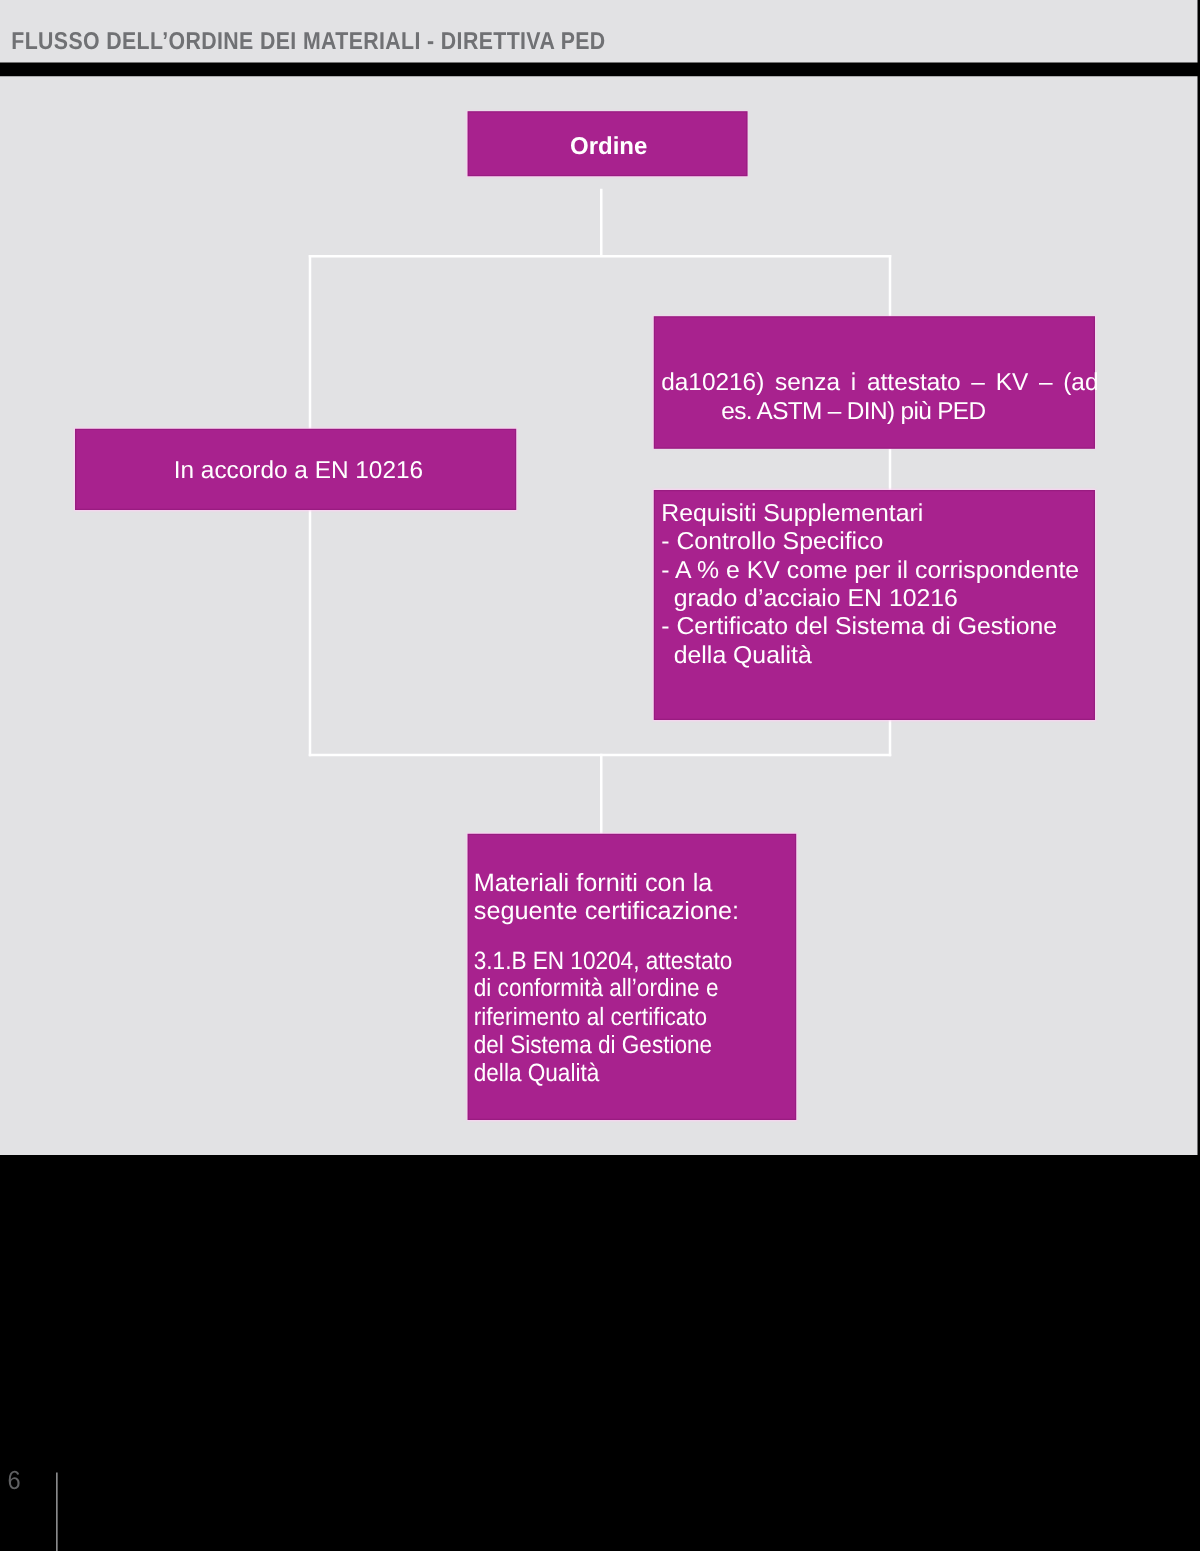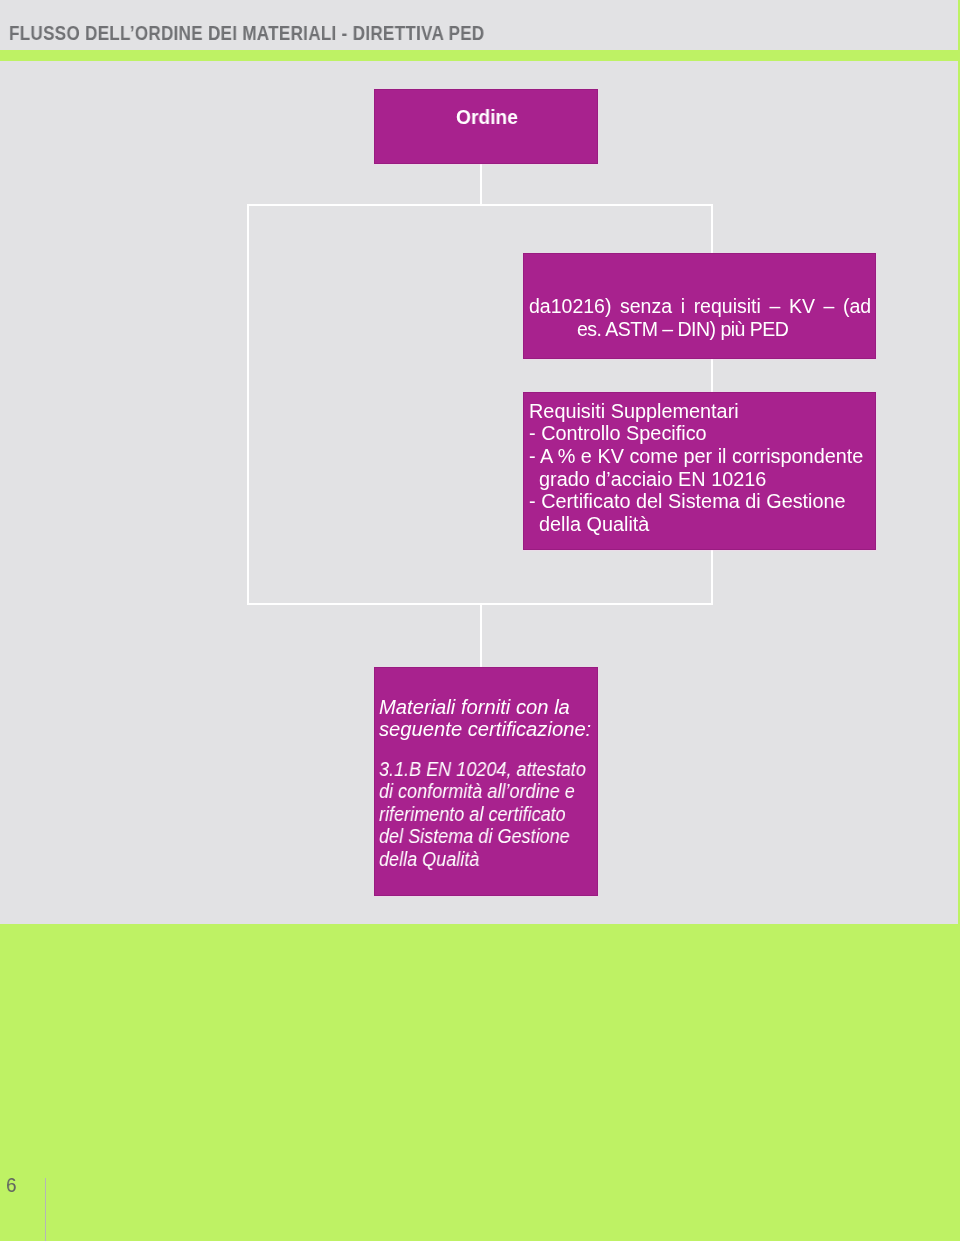--- a/index.html
+++ b/index.html
@@ -1,21 +1,21 @@
 <!DOCTYPE html>
 <html><head>
 <meta charset="utf-8">
 <title>Flusso dell'ordine dei materiali - Direttiva PED</title>
 <style>
   html,body{margin:0;padding:0;}
   body{width:960px;height:1241px;background:#ffffff;
        font-family:"Liberation Sans",sans-serif;color:#000;
        -webkit-font-smoothing:antialiased;}
 
-  #page{position:relative;width:960px;height:1241px;overflow:hidden;background:#bef264;}
+  #page{position:relative;width:960px;height:1241px;overflow:hidden;background:#000000;}
 
   .band{position:absolute;background:#e2e2e4;}
   #header-band{left:0;top:0;width:958px;height:49.6px;}
   #main-band{left:0;top:60.6px;width:958px;height:863.2px;}
 
   #header-title{position:absolute;left:8.5px;top:24px;font-size:19.5px;font-weight:bold;
                 color:#707174;white-space:nowrap;line-height:1;
                 letter-spacing:0.35px;transform-origin:0 0;transform:scaleX(0.874);
                 will-change:transform;}
 
@@ -44,40 +44,43 @@
 
   <div class="band" id="main-band"></div>
 
   <div class="line" style="left:480px;top:151px;width:2px;height:54px;"></div>
   <div class="line" style="left:247px;top:204px;width:466px;height:2px;"></div>
   <div class="line" style="left:247px;top:204px;width:2px;height:401px;"></div>
   <div class="line" style="left:711px;top:204px;width:2px;height:401px;"></div>
   <div class="line" style="left:247px;top:603px;width:466px;height:2px;"></div>
   <div class="line" style="left:480px;top:603px;width:2px;height:64px;"></div>
 
-  <div class="box" id="order-box" style="left:374px;top:89px;width:224px;height:75px;">
+  <div class="box" id="order-box" style="left:374px;top:89px;width:224px;height:52px;">
     <span class="tl" style="left:82px;top:19px;font-weight:bold;transform:scaleX(0.985);">Ordine</span>
   </div>
 
+  <div class="box" id="left-box" style="left:60px;top:343px;width:353px;height:65px;">
+    <span class="tl" style="left:79px;top:24px;transform:scaleX(1.0);">In accordo a EN 10216</span>
+  </div>
 
   <div class="box" id="alt-box" style="left:523px;top:253px;width:353px;height:106px;">
-    <span class="tl" style="left:6px;top:44.2px;word-spacing:3.2px;">da10216) senza i requisiti – KV – (ad</span>
+    <span class="tl" style="left:6px;top:44.2px;word-spacing:3.2px;">da10216) senza i attestato – KV – (ad</span>
     <span class="tl" style="left:6px;top:66.9px;letter-spacing:-0.52px;margin-left:48px;">es. ASTM – DIN) più PED</span>
   </div>
 
-  <div class="box" id="req-box" style="left:523px;top:392px;width:353px;height:158px;">
+  <div class="box" id="req-box" style="left:523px;top:392px;width:353px;height:184px;">
     <span class="tl" style="left:6px;top:10px;">Requisiti Supplementari</span>
     <span class="tl" style="left:6px;top:32.3px;">- Controllo Specifico</span>
     <span class="tl" style="left:6px;top:54.9px;">- A % e KV come per il corrispondente</span>
     <span class="tl" style="left:15.5px;top:77.7px;">grado d’acciaio EN 10216</span>
     <span class="tl" style="left:6px;top:100.4px;">- Certificato del Sistema di Gestione</span>
     <span class="tl" style="left:15.5px;top:123px;">della Qualità</span>
   </div>
 
-  <div class="box" id="cert-box" style="left:374px;top:667px;width:224px;height:228.5px;font-style:italic;">
+  <div class="box" id="cert-box" style="left:374px;top:667px;width:263px;height:228.5px;">
     <span class="tl" style="left:4.5px;top:29.5px;">Materiali forniti con la</span>
     <span class="tl" style="left:4.5px;top:51.9px;">seguente certificazione:</span>
     <span class="tl cn" style="left:4.5px;top:91.9px;">3.1.B EN 10204, attestato</span>
     <span class="tl cn" style="left:4.5px;top:114.2px;">di conformità all’ordine e</span>
     <span class="tl cn" style="left:4.5px;top:136.5px;">riferimento al certificato</span>
     <span class="tl cn" style="left:4.5px;top:159.3px;">del Sistema di Gestione</span>
     <span class="tl cn" style="left:4.5px;top:181.5px;">della Qualità</span>
   </div>
 
   <div id="pagenum">6</div>

